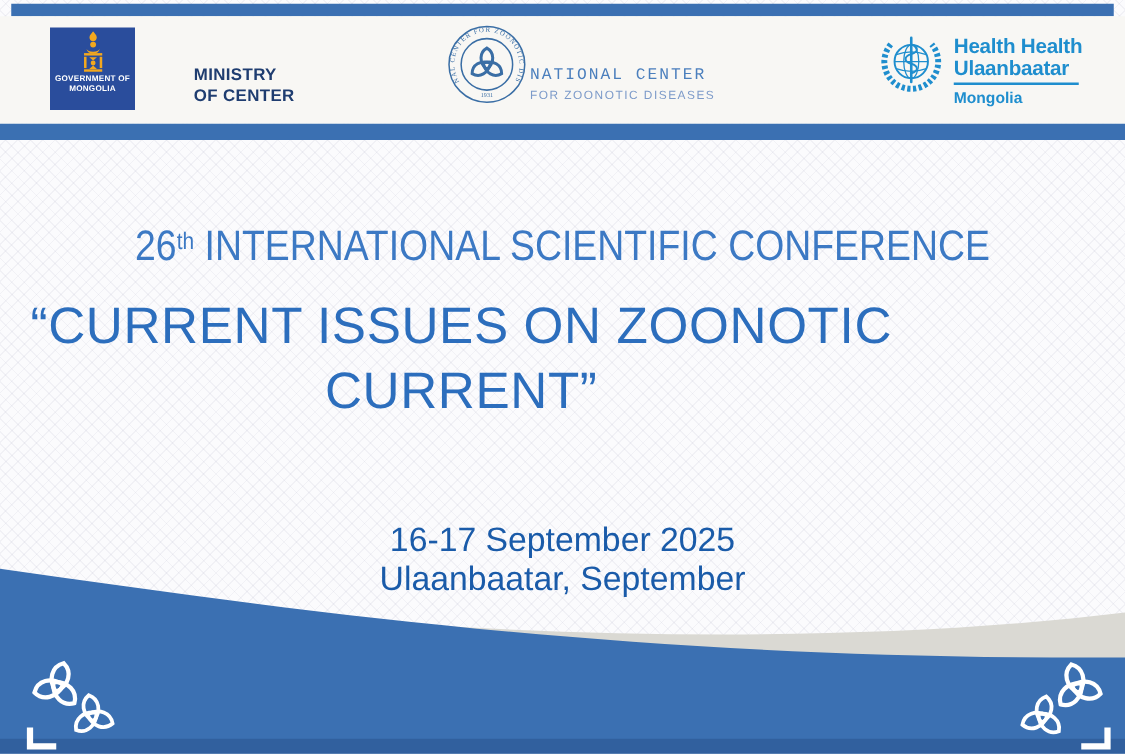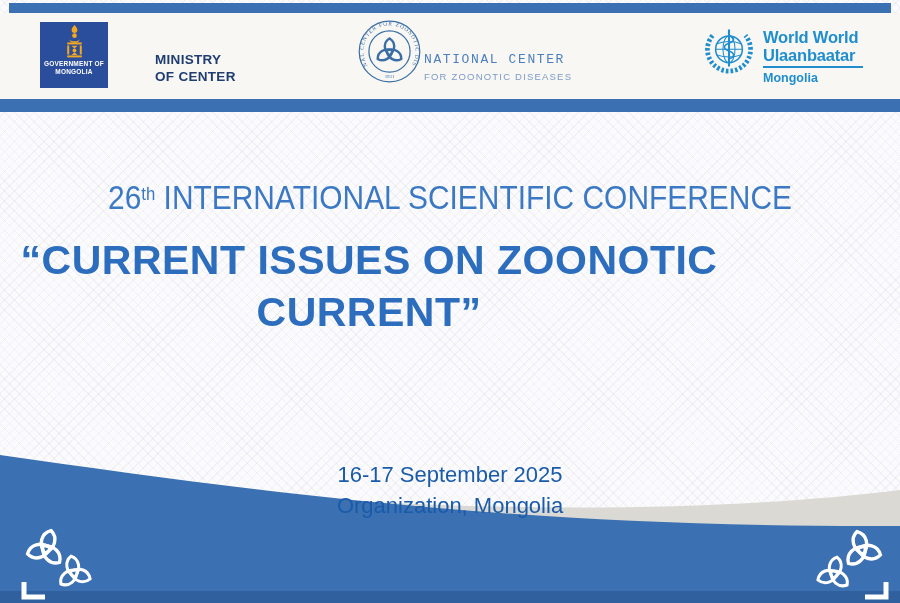--- a/index.html
+++ b/index.html
@@ -28,23 +28,23 @@
   
   .who-emblem{left:701px;top:26px;}
   .who-text{left:763px;top:29px;color:#1F8ECE;font-weight:bold;font-size:16.5px;line-height:17.5px;letter-spacing:-.2px;}
   .who-rule{left:763px;top:66px;width:100px;height:2px;background:#1F8ECE;}
   .who-region{left:763px;top:71px;color:#1F8ECE;font-weight:bold;font-size:12.5px;}
   
   .conf-line{left:0;top:177px;width:900px;text-align:center;color:#3C79C4;
     font-size:34px;line-height:34px;transform:scaleX(.88);transform-origin:center;white-space:nowrap;}
   .conf-line sup{font-size:19px;vertical-align:9px;letter-spacing:0;}
   .main-title{left:0;top:234px;width:738px;text-align:center;color:#2C6EBD;
-    font-weight:bold;font-size:41px;line-height:52px;letter-spacing:.5px;}
+    font-weight:normal;font-size:41px;line-height:52px;letter-spacing:.5px;}
   .date-block{left:0;top:417px;width:900px;text-align:center;color:#1A5BA9;
-    font-size:22px;line-height:31px;margin-top:42px;}
+    font-size:27px;line-height:31px;}
   
   .wave{left:0;top:0;width:900px;height:603px;pointer-events:none;}
 </style>
 </head>
 <body>
 
 <div id="banner">
 
   <svg width="0" height="0" style="position:absolute">
     <defs>
@@ -120,31 +120,31 @@
 
   <svg class="abs who-emblem" width="56" height="50" viewBox="0 0 64 58" aria-hidden="true">
     <path d="M13,11 A25,25 0 1 0 51,11" fill="none" stroke="#1F8ECE" stroke-width="5.5" stroke-dasharray="3 2.3"></path>
     <circle cx="32" cy="27" r="15.5" fill="none" stroke="#1F8ECE" stroke-width="1.8"></circle>
     <ellipse cx="32" cy="27" rx="7" ry="15.5" fill="none" stroke="#1F8ECE" stroke-width="1.2"></ellipse>
     <path d="M18,20.5 q14,-5 28,0 M16.5,27 h31 M18,33.5 q14,5 28,0" fill="none" stroke="#1F8ECE" stroke-width="1.2"></path>
     <line x1="32" y1="5" x2="32" y2="46" stroke="#1F8ECE" stroke-width="2.4" stroke-linecap="round"></line>
     <path d="M32,11 c7,2.2 7,6.8 0,9 c-7,2.2 -7,6.8 0,9 c7,2.2 7,6.8 0,9" fill="none" stroke="#1F8ECE" stroke-width="1.8"></path>
   </svg>
   <div class="abs who-text">
-    <div>World World</div>
+    <div>Health Health</div>
     <div>Ulaanbaatar</div>
   </div>
   <div class="abs who-rule"></div>
   <div class="abs who-region">Mongolia</div>
 
   <div class="abs conf-line"><span>26</span><sup>th</sup><span> INTERNATIONAL SCIENTIFIC CONFERENCE</span></div>
 
   <div class="abs main-title">
     <div>“CURRENT ISSUES ON ZOONOTIC</div>
     <div>CURRENT”</div>
   </div>
 
   <div class="abs date-block">
     <div>16-17 September 2025</div>
-    <div>Organization, Mongolia</div>
+    <div>Ulaanbaatar, September</div>
   </div>
 
 </div>
 
 </body></html>

